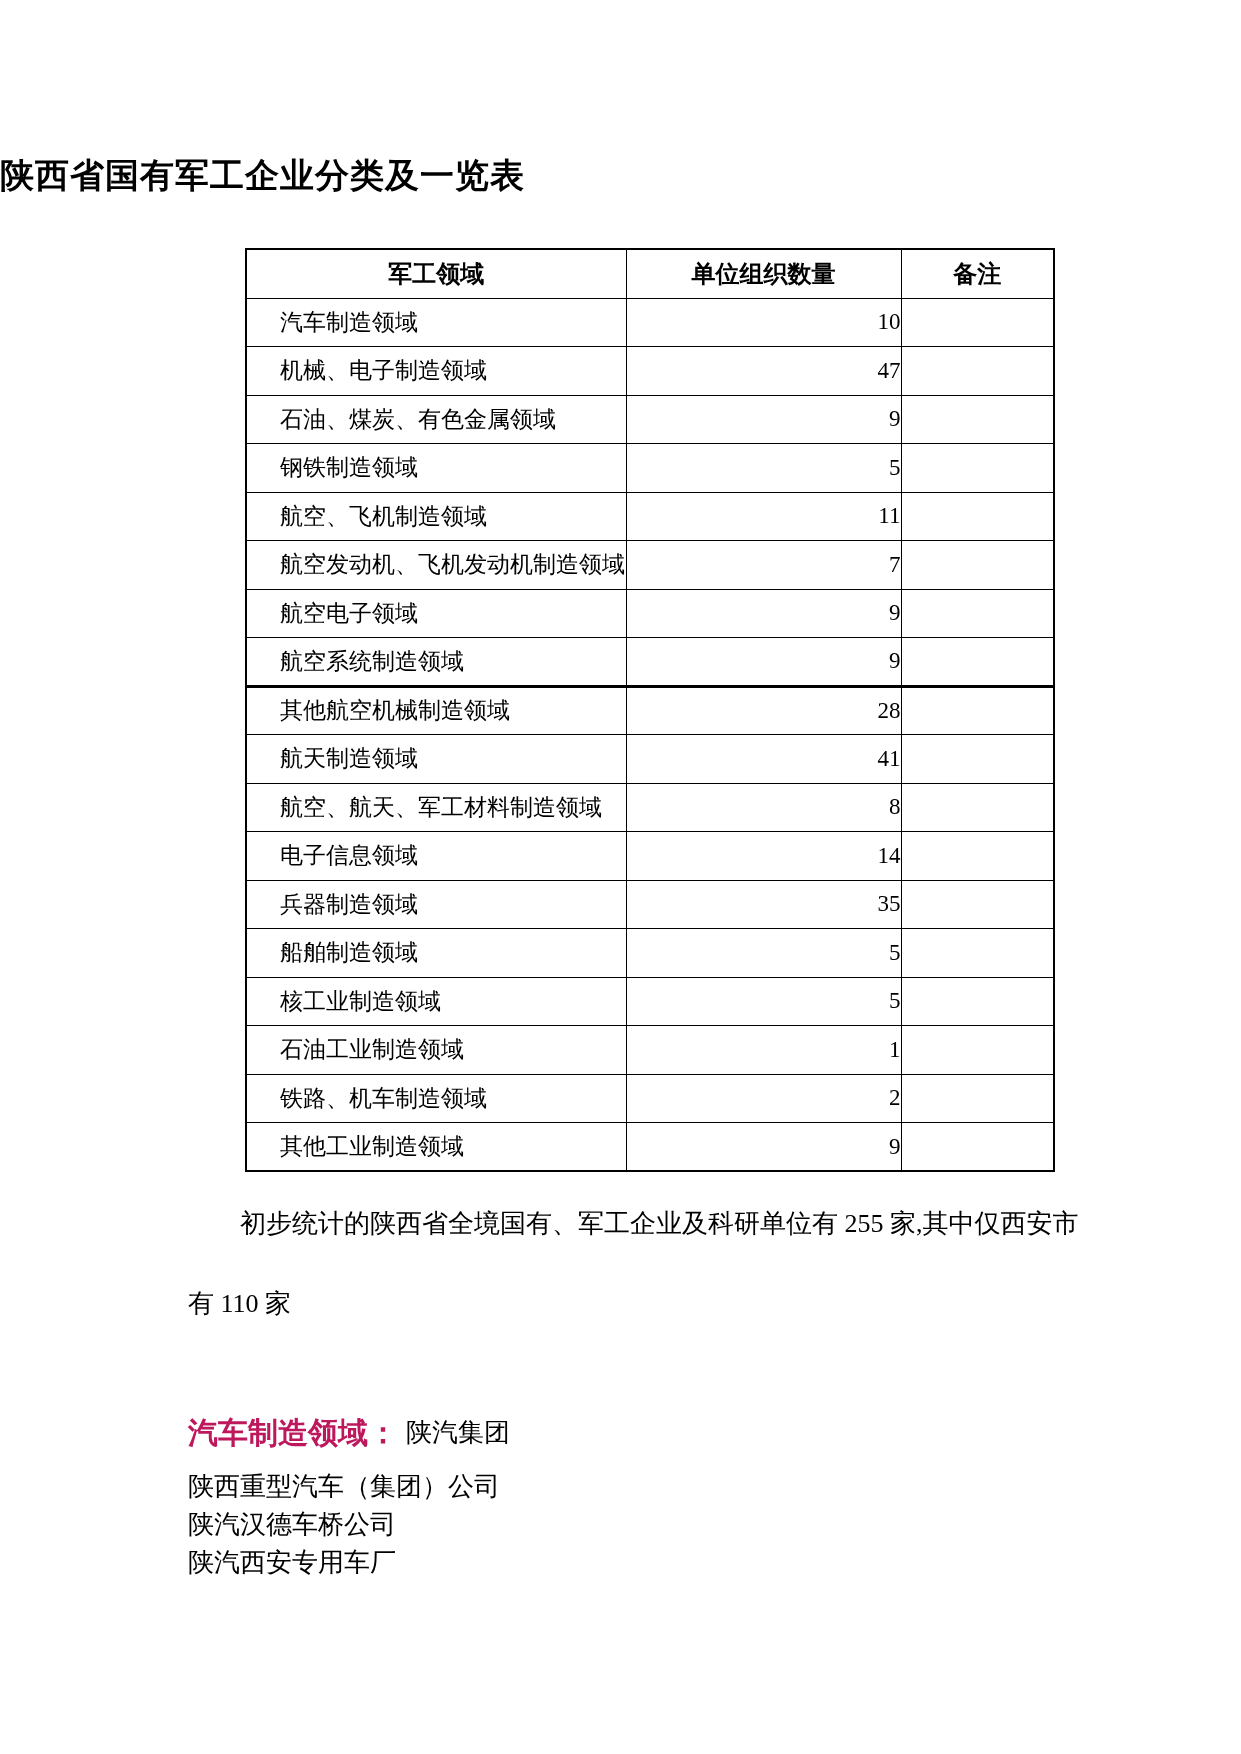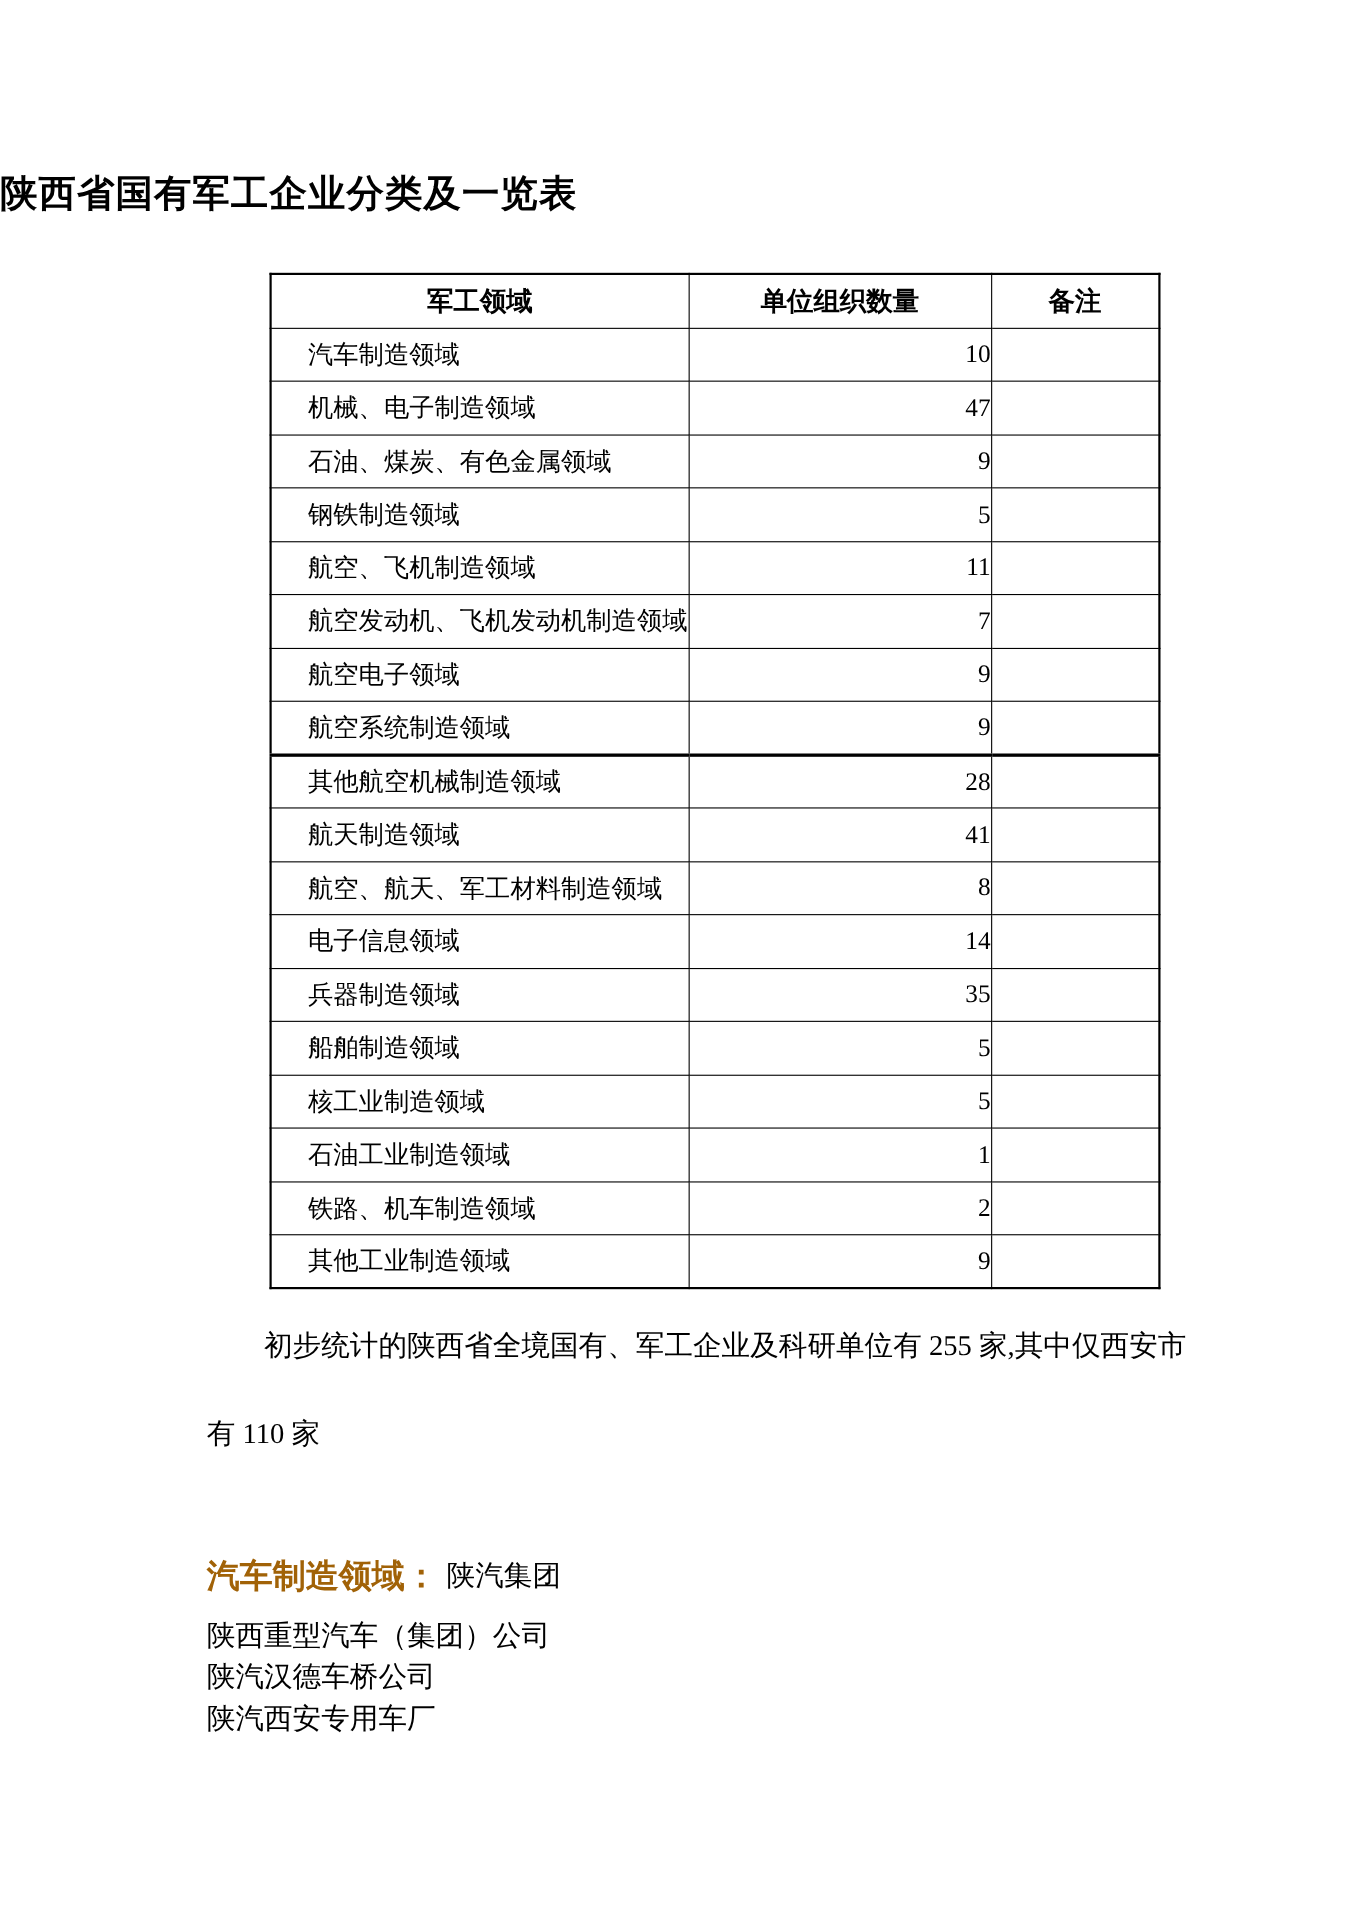--- a/index.html
+++ b/index.html
@@ -208,20 +208,20 @@
           <td class="cell-count">9</td>
           <td class="cell-note"></td>
         </tr>
       </tbody>
   </table>
 
   <div class="summary-line1">初步统计的陕西省全境国有、军工企业及科研单位有 255 家,其中仅西安市</div>
   <div class="summary-line2">有 110 家</div>
 
   <div class="section-line">
-    <span class="section-heading" style="color: #a16207;">汽车制造领域：</span><span class="section-first">陕汽集团</span>
+    <span class="section-heading" style="color: #be185d;">汽车制造领域：</span><span class="section-first">陕汽集团</span>
   </div>
 
   <div class="company company-1">陕西重型汽车（集团）公司</div>
   <div class="company company-2">陕汽汉德车桥公司</div>
   <div class="company company-3">陕汽西安专用车厂</div>
 
 </div>
 
 </body></html>

